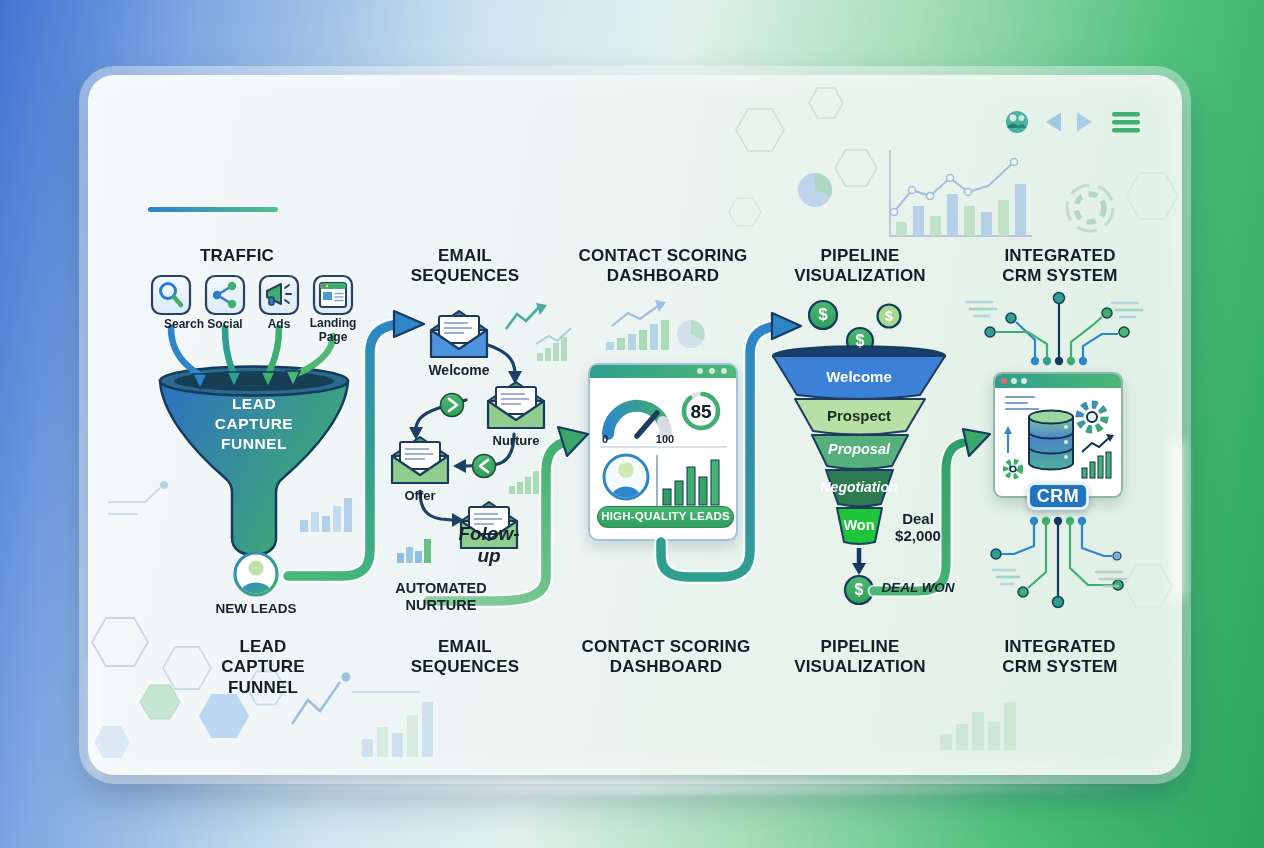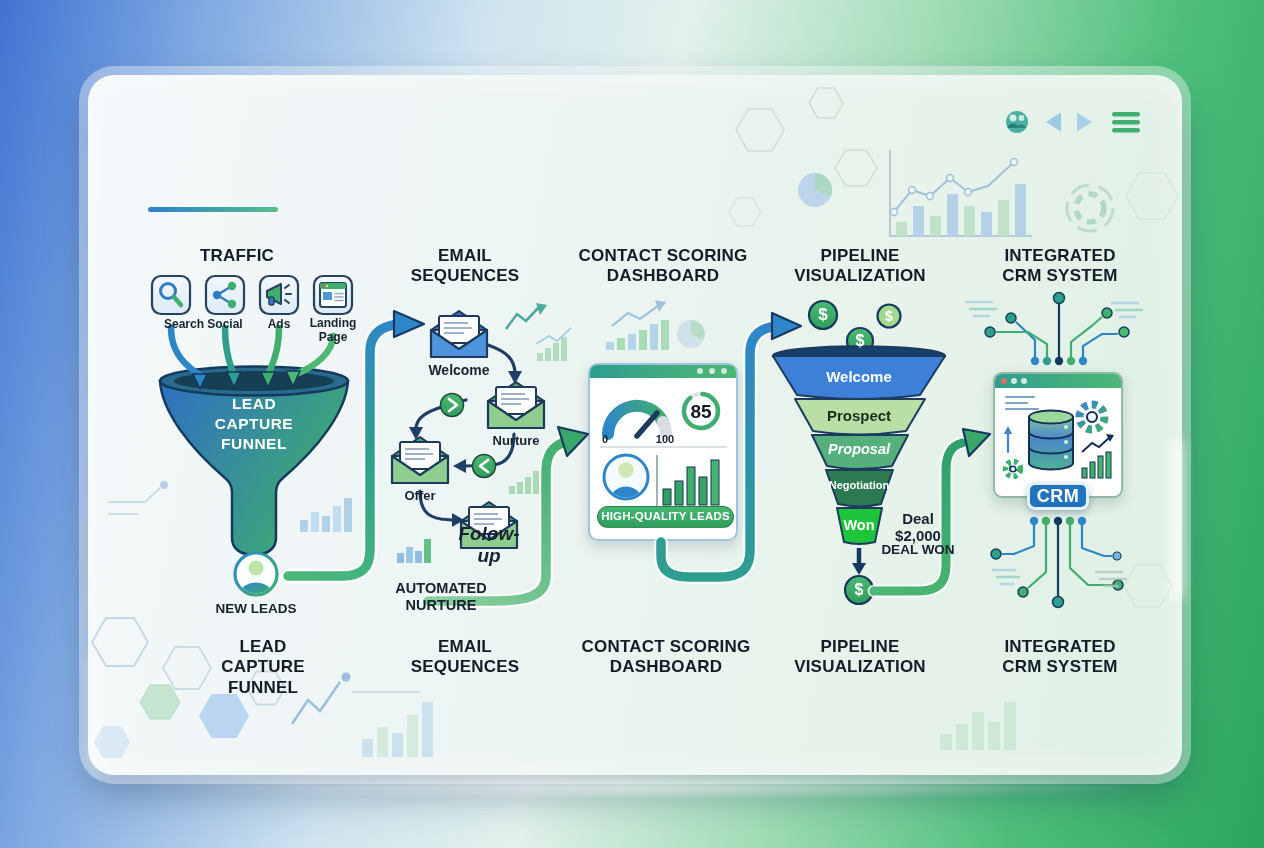--- a/index.html
+++ b/index.html
@@ -535,27 +535,27 @@
   <div class="abs lbl" style="left:381px;top:580px;width:120px;font-size:14.5px;line-height:1.2;">AUTOMATED NURTURE</div>
 
   <div class="abs lbl" style="left:599px;top:433px;width:12px;font-size:11px;">0</div>
   <div class="abs lbl" style="left:651px;top:433px;width:28px;font-size:11px;">100</div>
   <div class="abs lbl" style="left:687px;top:401px;width:28px;font-size:19px;color:#101b26;">85</div>
   <div class="abs pill">HIGH-QUALITY LEADS</div>
 
   <div class="abs lbl white" style="left:809px;top:368px;width:100px;font-size:15px;">Welcome</div>
   <div class="abs lbl" style="left:809px;top:407px;width:100px;font-size:15px;color:#1b2e1c;">Prospect</div>
   <div class="abs lbl white" style="left:809px;top:441px;width:100px;font-size:14.5px;font-style:italic;">Proposal</div>
-  <div class="abs lbl white" style="left:799px;top:479px;width:120px;font-size:11px;">Negotiation</div>
+  <div class="abs lbl white" style="left:799px;top:479px;width:120px;font-size:14px;font-style:italic;">Negotiation</div>
   <div class="abs lbl white" style="left:829px;top:517px;width:60px;font-size:14.5px;">Won</div>
   <div class="abs lbl" style="left:886px;top:510px;width:64px;font-size:15px;line-height:1.15;">
     <span style="display:block;">Deal</span>
     <span style="display:block;">$2,000</span>
   </div>
-  <div class="abs lbl" style="left:876px;top:542px;width:84px;font-size:13.5px;">DEAL WON</div>
+  <div class="abs lbl" style="left:876px;top:580px;width:84px;font-size:13.5px;font-style:italic;">DEAL WON</div>
 
   <div class="abs coin-txt" style="left:815px;top:305px;width:16px;font-size:17px;">$</div>
   <div class="abs coin-txt" style="left:852px;top:332px;width:16px;font-size:16px;">$</div>
   <div class="abs coin-txt" style="left:881px;top:308px;width:16px;font-size:14px;">$</div>
   <div class="abs coin-txt" style="left:851px;top:581px;width:16px;font-size:16px;">$</div>
 
   <div class="abs crm-badge">CRM</div>
 
   <div class="abs hdr" style="left:198px;top:637px;width:130px;">LEAD CAPTURE FUNNEL</div>
   <div class="abs hdr" style="left:395px;top:637px;width:140px;">EMAIL SEQUENCES</div>

